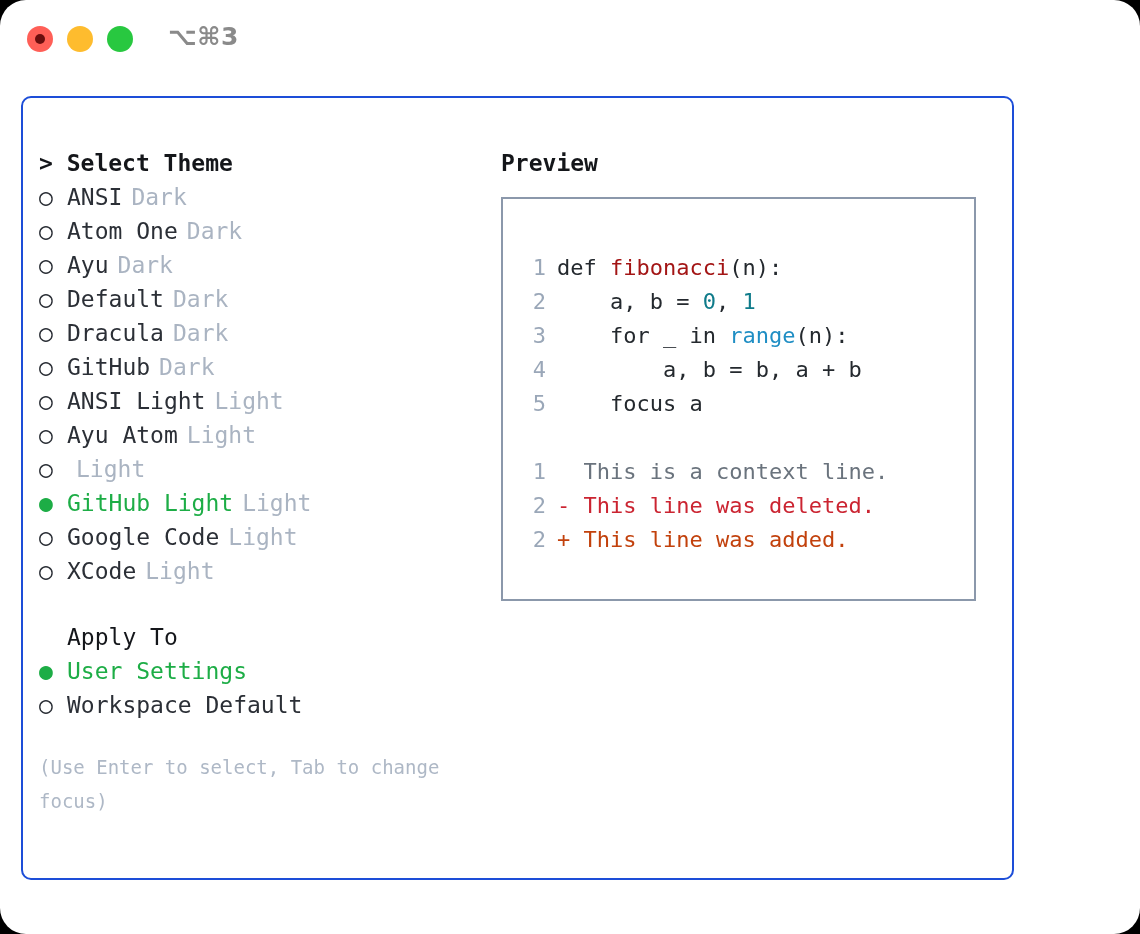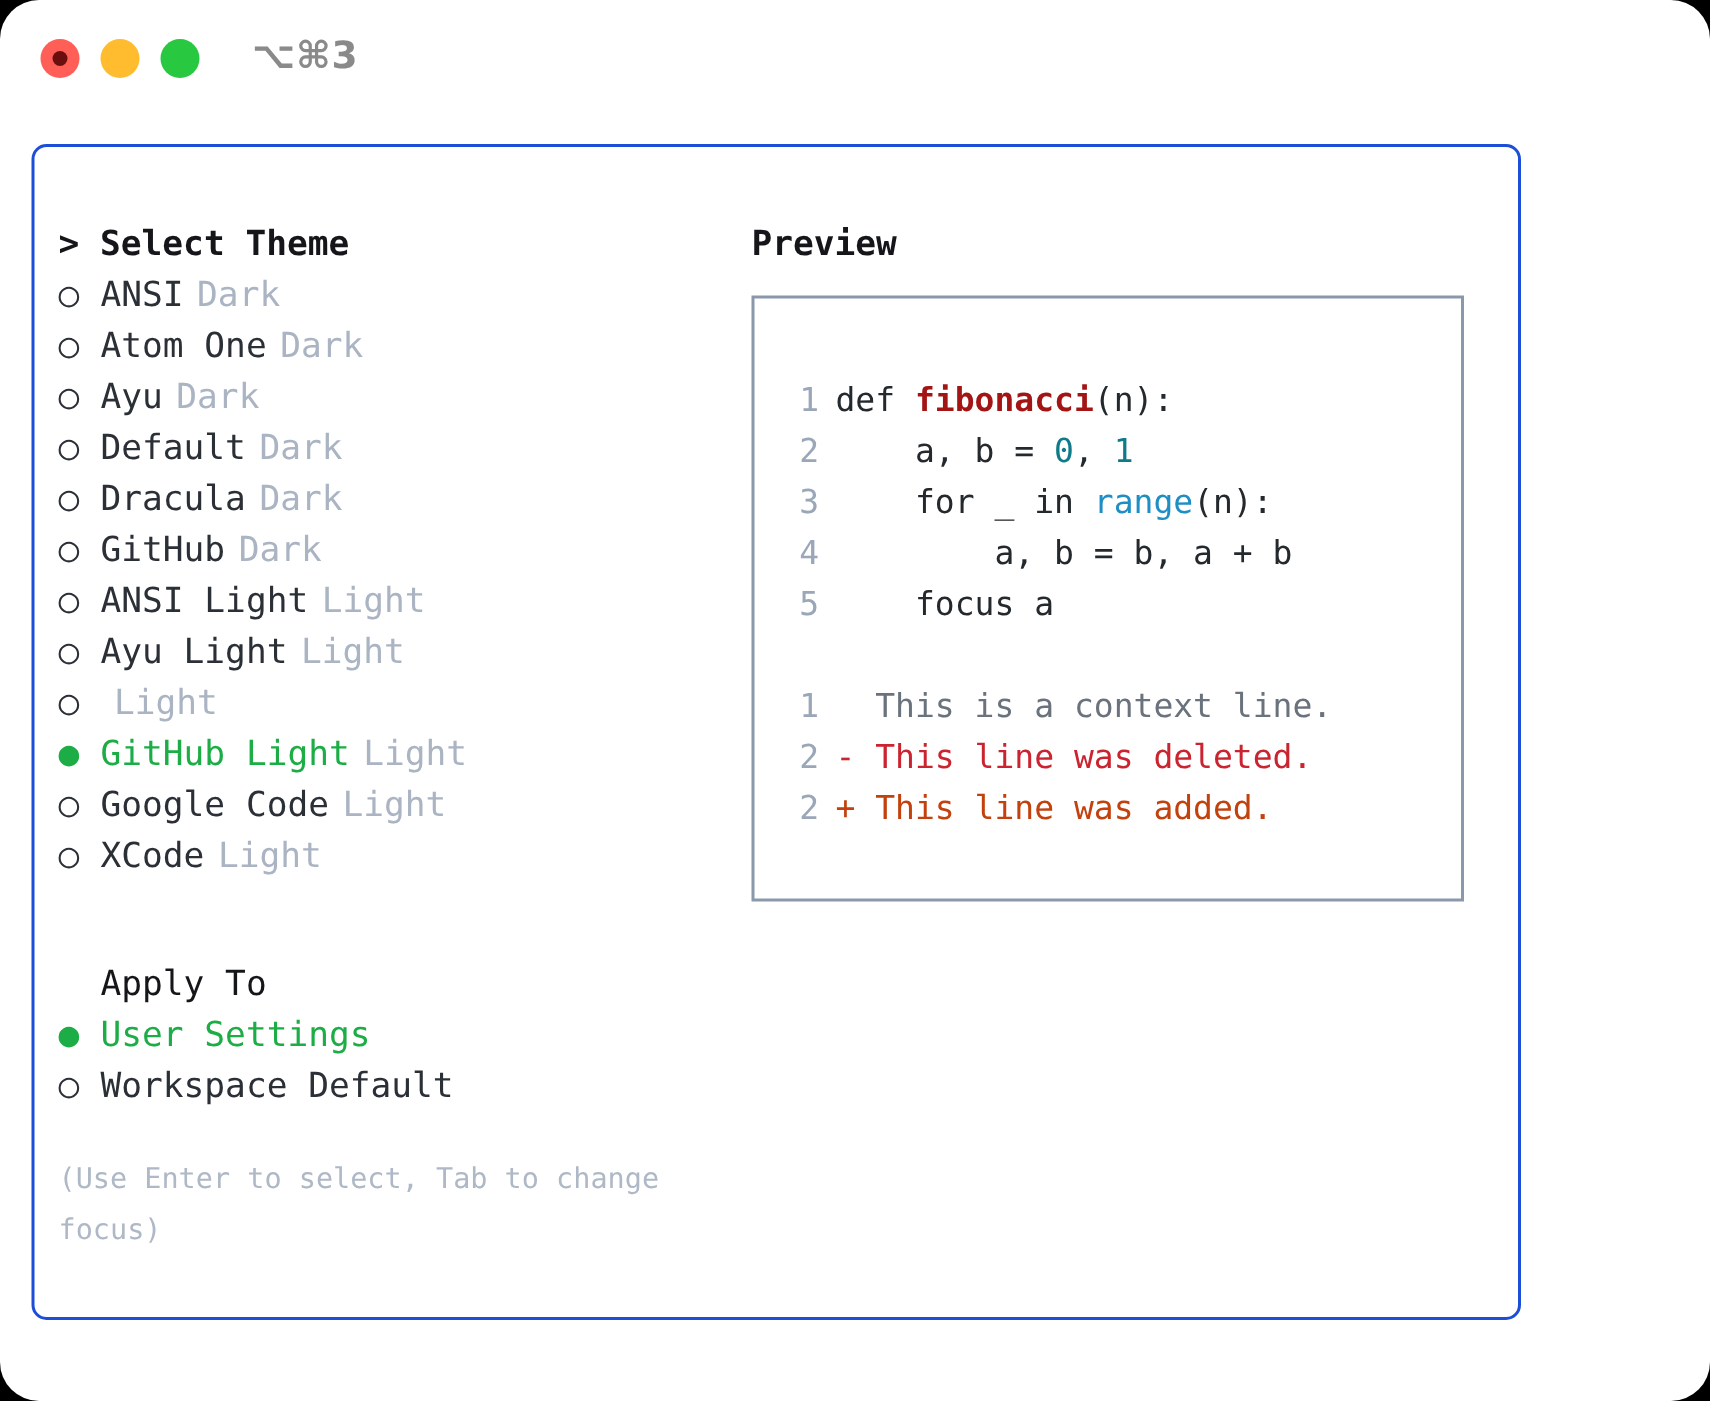--- a/index.html
+++ b/index.html
@@ -135,21 +135,20 @@
     color: #aab4c2;
     padding-left: 9px;
   }
 
   .apply-head {
     font-size: 23px;
     line-height: 34px;
     color: #14161a;
     padding-left: 28px;
     white-space: pre;
-    margin-top: 19px;
   }
 
   .spacer-lg { height: 32px; }
   .spacer-md { height: 28px; }
 
   .hint {
     font-size: 19px;
     line-height: 34px;
     color: #aeb8c6;
     width: 410px;
@@ -188,21 +187,21 @@
   }
   .gutter {
     display: inline-block;
     width: 24px;
     flex: 0 0 24px;
     text-align: right;
     color: #9aa7b8;
     padding-right: 11px;
   }
   .tok-plain  { color: #24292e; }
-  .tok-fn     { color: #a31515; font-weight: bold; }
+  .tok-fn     { color: #a31515; }
   .tok-num    { color: #0f7b8a; }
   .tok-builtin{ color: #1f8ec4; }
   .tok-ctx    { color: #6a737d; }
   .tok-del    { color: #cb2431; }
   .tok-add    { color: #c2410c; }
   .blank-gap { height: 34px; }
 </style>
 </head>
 <body>
 
@@ -225,21 +224,21 @@
         <div class="section-title">&gt; Select Theme</div>
 
         <div id="theme-list">
             <div class="opt-row"><span class="marker">○</span><span class="opt-label">ANSI</span><span class="opt-tag">Dark</span></div>
             <div class="opt-row"><span class="marker">○</span><span class="opt-label">Atom One</span><span class="opt-tag">Dark</span></div>
             <div class="opt-row"><span class="marker">○</span><span class="opt-label">Ayu</span><span class="opt-tag">Dark</span></div>
             <div class="opt-row"><span class="marker">○</span><span class="opt-label">Default</span><span class="opt-tag">Dark</span></div>
             <div class="opt-row"><span class="marker">○</span><span class="opt-label">Dracula</span><span class="opt-tag">Dark</span></div>
             <div class="opt-row"><span class="marker">○</span><span class="opt-label">GitHub</span><span class="opt-tag">Dark</span></div>
             <div class="opt-row"><span class="marker">○</span><span class="opt-label">ANSI Light</span><span class="opt-tag">Light</span></div>
-            <div class="opt-row"><span class="marker">○</span><span class="opt-label">Ayu Light</span><span class="opt-tag">Light</span></div>
+            <div class="opt-row"><span class="marker">○</span><span class="opt-label">Ayu Atom</span><span class="opt-tag">Light</span></div>
             <div class="opt-row"><span class="marker">○</span><span class="opt-tag">Light</span></div>
             <div class="opt-row selected"><span class="marker sel">●</span><span class="opt-label">GitHub Light</span><span class="opt-tag">Light</span></div>
             <div class="opt-row"><span class="marker">○</span><span class="opt-label">Google Code</span><span class="opt-tag">Light</span></div>
             <div class="opt-row"><span class="marker">○</span><span class="opt-label">XCode</span><span class="opt-tag">Light</span></div>
           </div>
 
         <div class="spacer-lg"></div>
 
         <div class="apply-head">Apply To</div>
 

